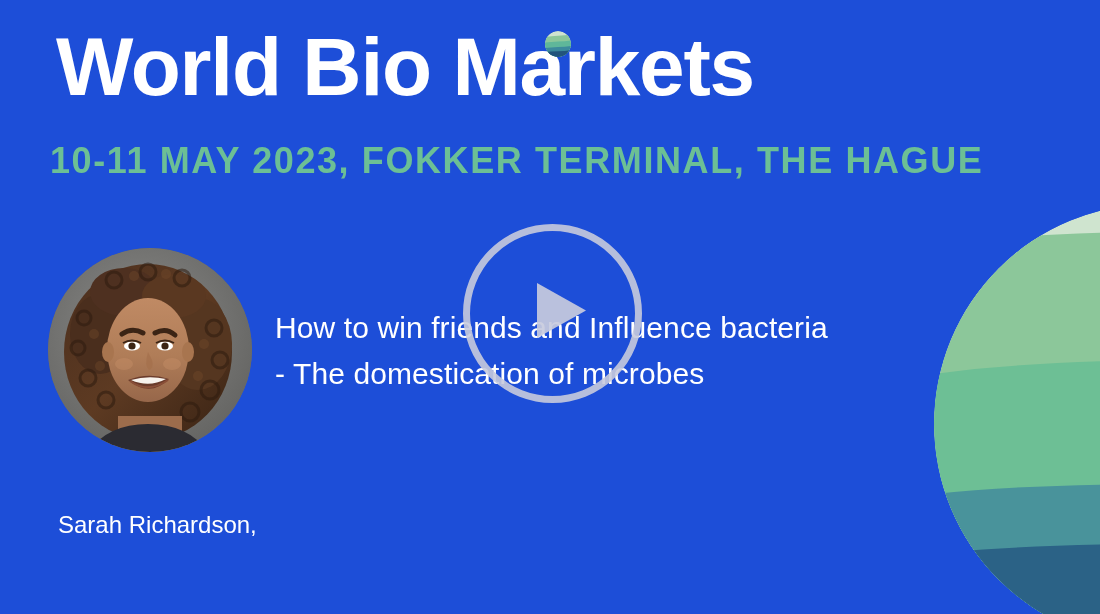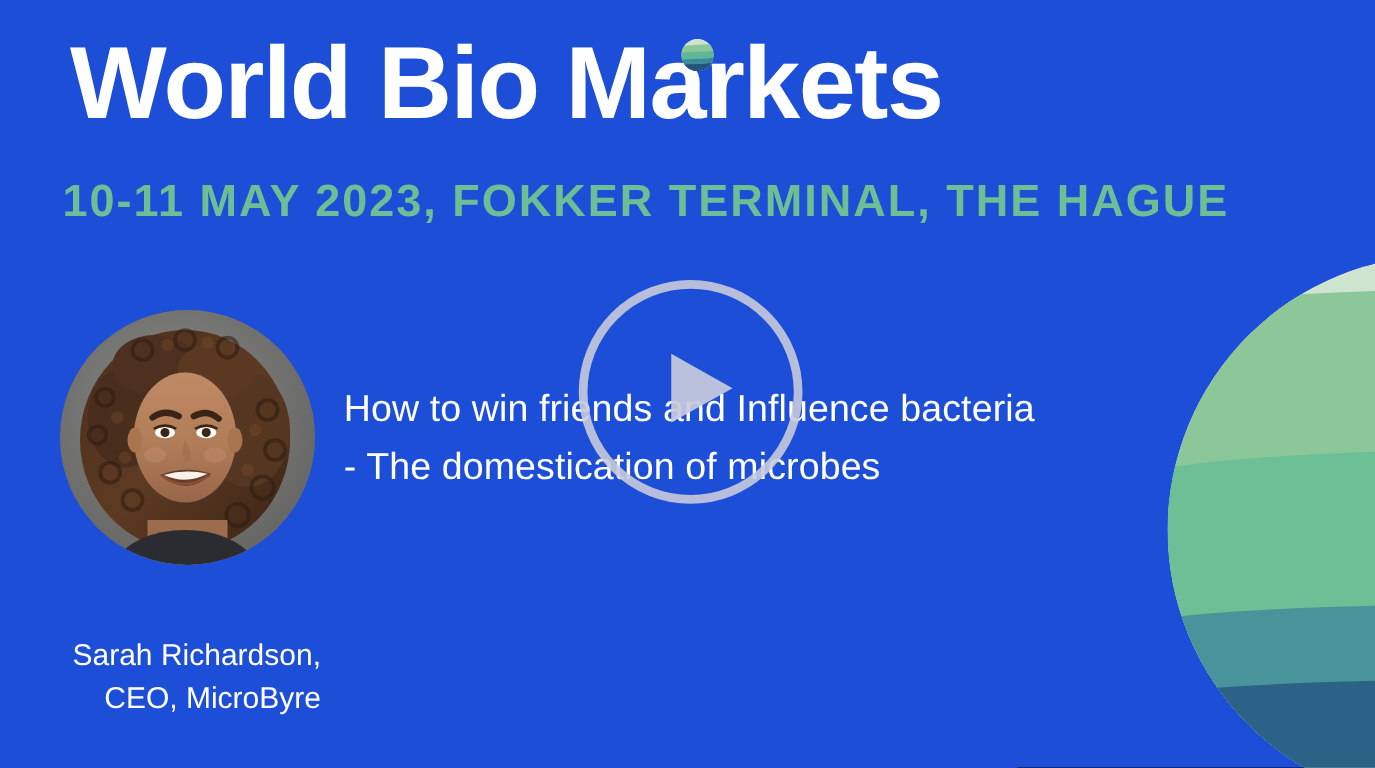--- a/index.html
+++ b/index.html
@@ -250,21 +250,20 @@
     </svg>
   </div>
 
   <div class="session-title">
     <span class="tl">How to win friends and Influence bacteria</span>
     <span class="tl">- The domestication of microbes</span>
   </div>
 
   <div class="speaker">
     <span class="sl">Sarah Richardson,</span>
-    <span class="sl">CEO, MicroByre</span>
   </div>
 
   <div class="play-btn" role="button" aria-label="Play">
     <svg viewBox="0 0 187 187" xmlns="http://www.w3.org/2000/svg">
       <circle cx="93.5" cy="93.5" r="86" fill="none" stroke="#c8cbdd" stroke-width="7" opacity="0.9"></circle>
       <path d="M78,63 L127,90.5 L78,118 Z" fill="#c8cbdd" opacity="0.92"></path>
     </svg>
   </div>
 
 </div>

